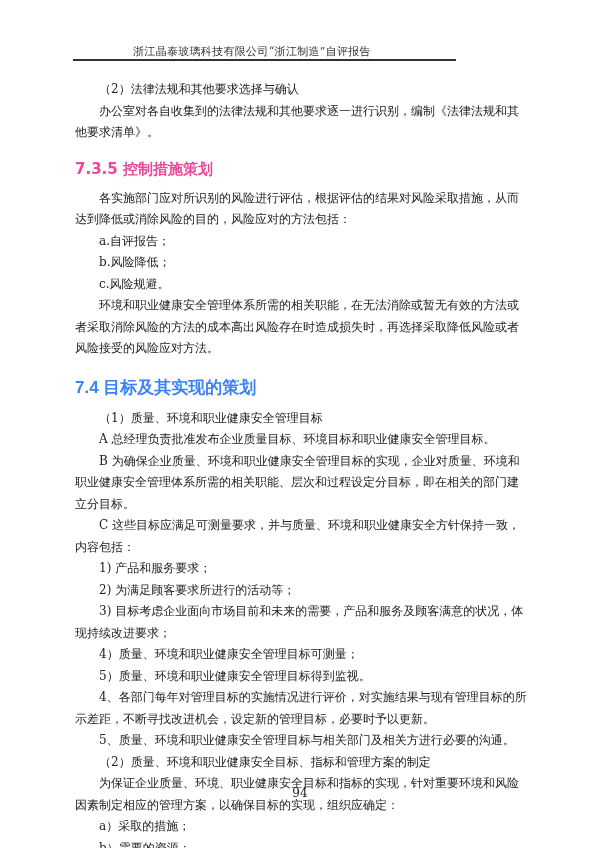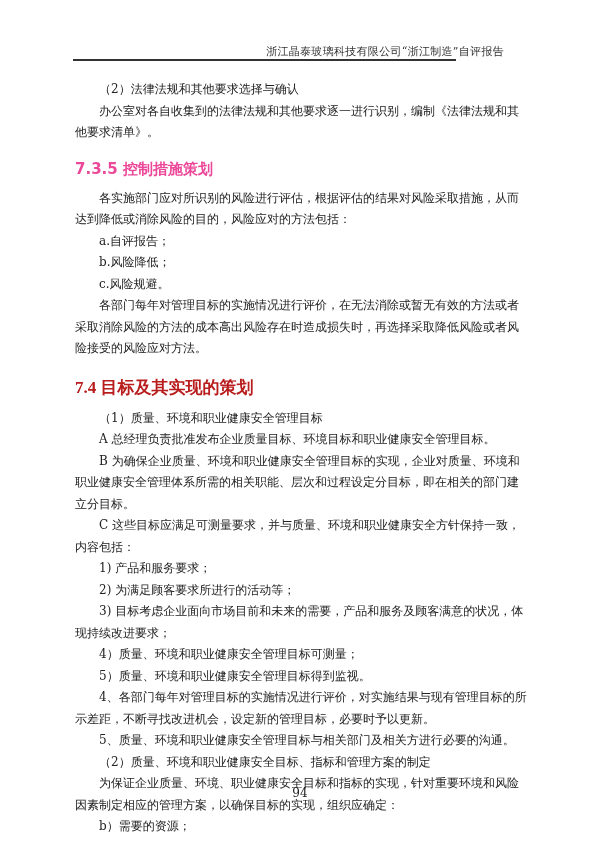--- a/index.html
+++ b/index.html
@@ -1,59 +1,60 @@
 <!DOCTYPE html>
 <html><head>
 <meta charset="utf-8">
 <style>
   html, body { margin: 0; padding: 0; background: #ffffff; }
   body { width: 600px; height: 848px; position: relative; overflow: hidden;
          font-family: "DejaVu Serif", "Liberation Serif", serif; color: #222; }
-  .header { position: absolute; left: 0; top: 44px; width: 504px; text-align: right;
+  .header { position: absolute; left: 0; top: 44px; width: 504px; text-align: center;
             font-size: 11px; color: #333; letter-spacing: 0.3px; }
   .header-rule { position: absolute; left: 73px; top: 59px; width: 383px; height: 2px; background: #333; width: 383px; }
   .content { position: absolute; left: 75px; top: 70px; width: 452px; }
   p { margin: 0; font-size: 12px; line-height: 21.5px; }
   .indent { text-indent: 24px; }
   .h3 { font-family: "DejaVu Sans", "Liberation Sans", sans-serif; font-weight: bold;
         font-size: 15px; margin: 14px 0 8px 0; line-height: 22px; color: #ec4899; }
-  .h2 { font-family: Liberation Serif, serif; font-weight: bold;
-        font-size: 17px; margin: 16px 0 8px 0; line-height: 24px; color: #b91c1c; }
+  .h2 { font-family: Liberation Sans, sans-serif; font-weight: bold;
+        font-size: 17px; margin: 16px 0 8px 0; line-height: 24px; color: #3b82f6; }
   .page-number { position: absolute; left: 0; top: 786px; width: 600px; text-align: center;
                  font-size: 12px; color: #222; }
 </style>
 </head>
 <body>
 
 <div>
   <div class="header">浙江晶泰玻璃科技有限公司“浙江制造”自评报告</div>
   <div class="header-rule" style="left:73px;width:383px;"></div>
 </div>
 
 <div class="content">
   <p class="indent" style="margin-top:9px;">（2）法律法规和其他要求选择与确认</p>
   <p class="indent">办公室对各自收集到的法律法规和其他要求逐一进行识别，编制《法律法规和其他要求清单》。</p>
 
   <div class="h3">7.3.5  控制措施策划</div>
   <p class="indent">各实施部门应对所识别的风险进行评估，根据评估的结果对风险采取措施，从而达到降低或消除风险的目的，风险应对的方法包括：</p>
   <p class="indent">a.自评报告；</p>
   <p class="indent">b.风险降低；</p>
   <p class="indent">c.风险规避。</p>
-  <p class="indent">各部门每年对管理目标的实施情况进行评价，在无法消除或暂无有效的方法或者采取消除风险的方法的成本高出风险存在时造成损失时，再选择采取降低风险或者风险接受的风险应对方法。</p>
+  <p class="indent">环境和职业健康安全管理体系所需的相关职能，在无法消除或暂无有效的方法或者采取消除风险的方法的成本高出风险存在时造成损失时，再选择采取降低风险或者风险接受的风险应对方法。</p>
 
   <div class="h2">7.4 目标及其实现的策划</div>
   <p class="indent">（1）质量、环境和职业健康安全管理目标</p>
   <p class="indent">A 总经理负责批准发布企业质量目标、环境目标和职业健康安全管理目标。</p>
   <p class="indent">B 为确保企业质量、环境和职业健康安全管理目标的实现，企业对质量、环境和职业健康安全管理体系所需的相关职能、层次和过程设定分目标，即在相关的部门建立分目标。</p>
   <p class="indent">C 这些目标应满足可测量要求，并与质量、环境和职业健康安全方针保持一致，内容包括：</p>
   <p class="indent">1) 产品和服务要求；</p>
   <p class="indent">2) 为满足顾客要求所进行的活动等；</p>
   <p class="indent">3) 目标考虑企业面向市场目前和未来的需要，产品和服务及顾客满意的状况，体现持续改进要求；</p>
   <p class="indent">4）质量、环境和职业健康安全管理目标可测量；</p>
   <p class="indent">5）质量、环境和职业健康安全管理目标得到监视。</p>
   <p class="indent">4、各部门每年对管理目标的实施情况进行评价，对实施结果与现有管理目标的所示差距，不断寻找改进机会，设定新的管理目标，必要时予以更新。</p>
   <p class="indent">5、质量、环境和职业健康安全管理目标与相关部门及相关方进行必要的沟通。</p>
   <p class="indent">（2）质量、环境和职业健康安全目标、指标和管理方案的制定</p>
   <p class="indent">为保证企业质量、环境、职业健康安全目标和指标的实现，针对重要环境和风险因素制定相应的管理方案，以确保目标的实现，组织应确定：</p>
+  <p class="indent">a）采取的措施；</p>
   <p class="indent">b）需要的资源；</p>
 </div>
 
 <div class="page-number">94</div>
 
 </body></html>

